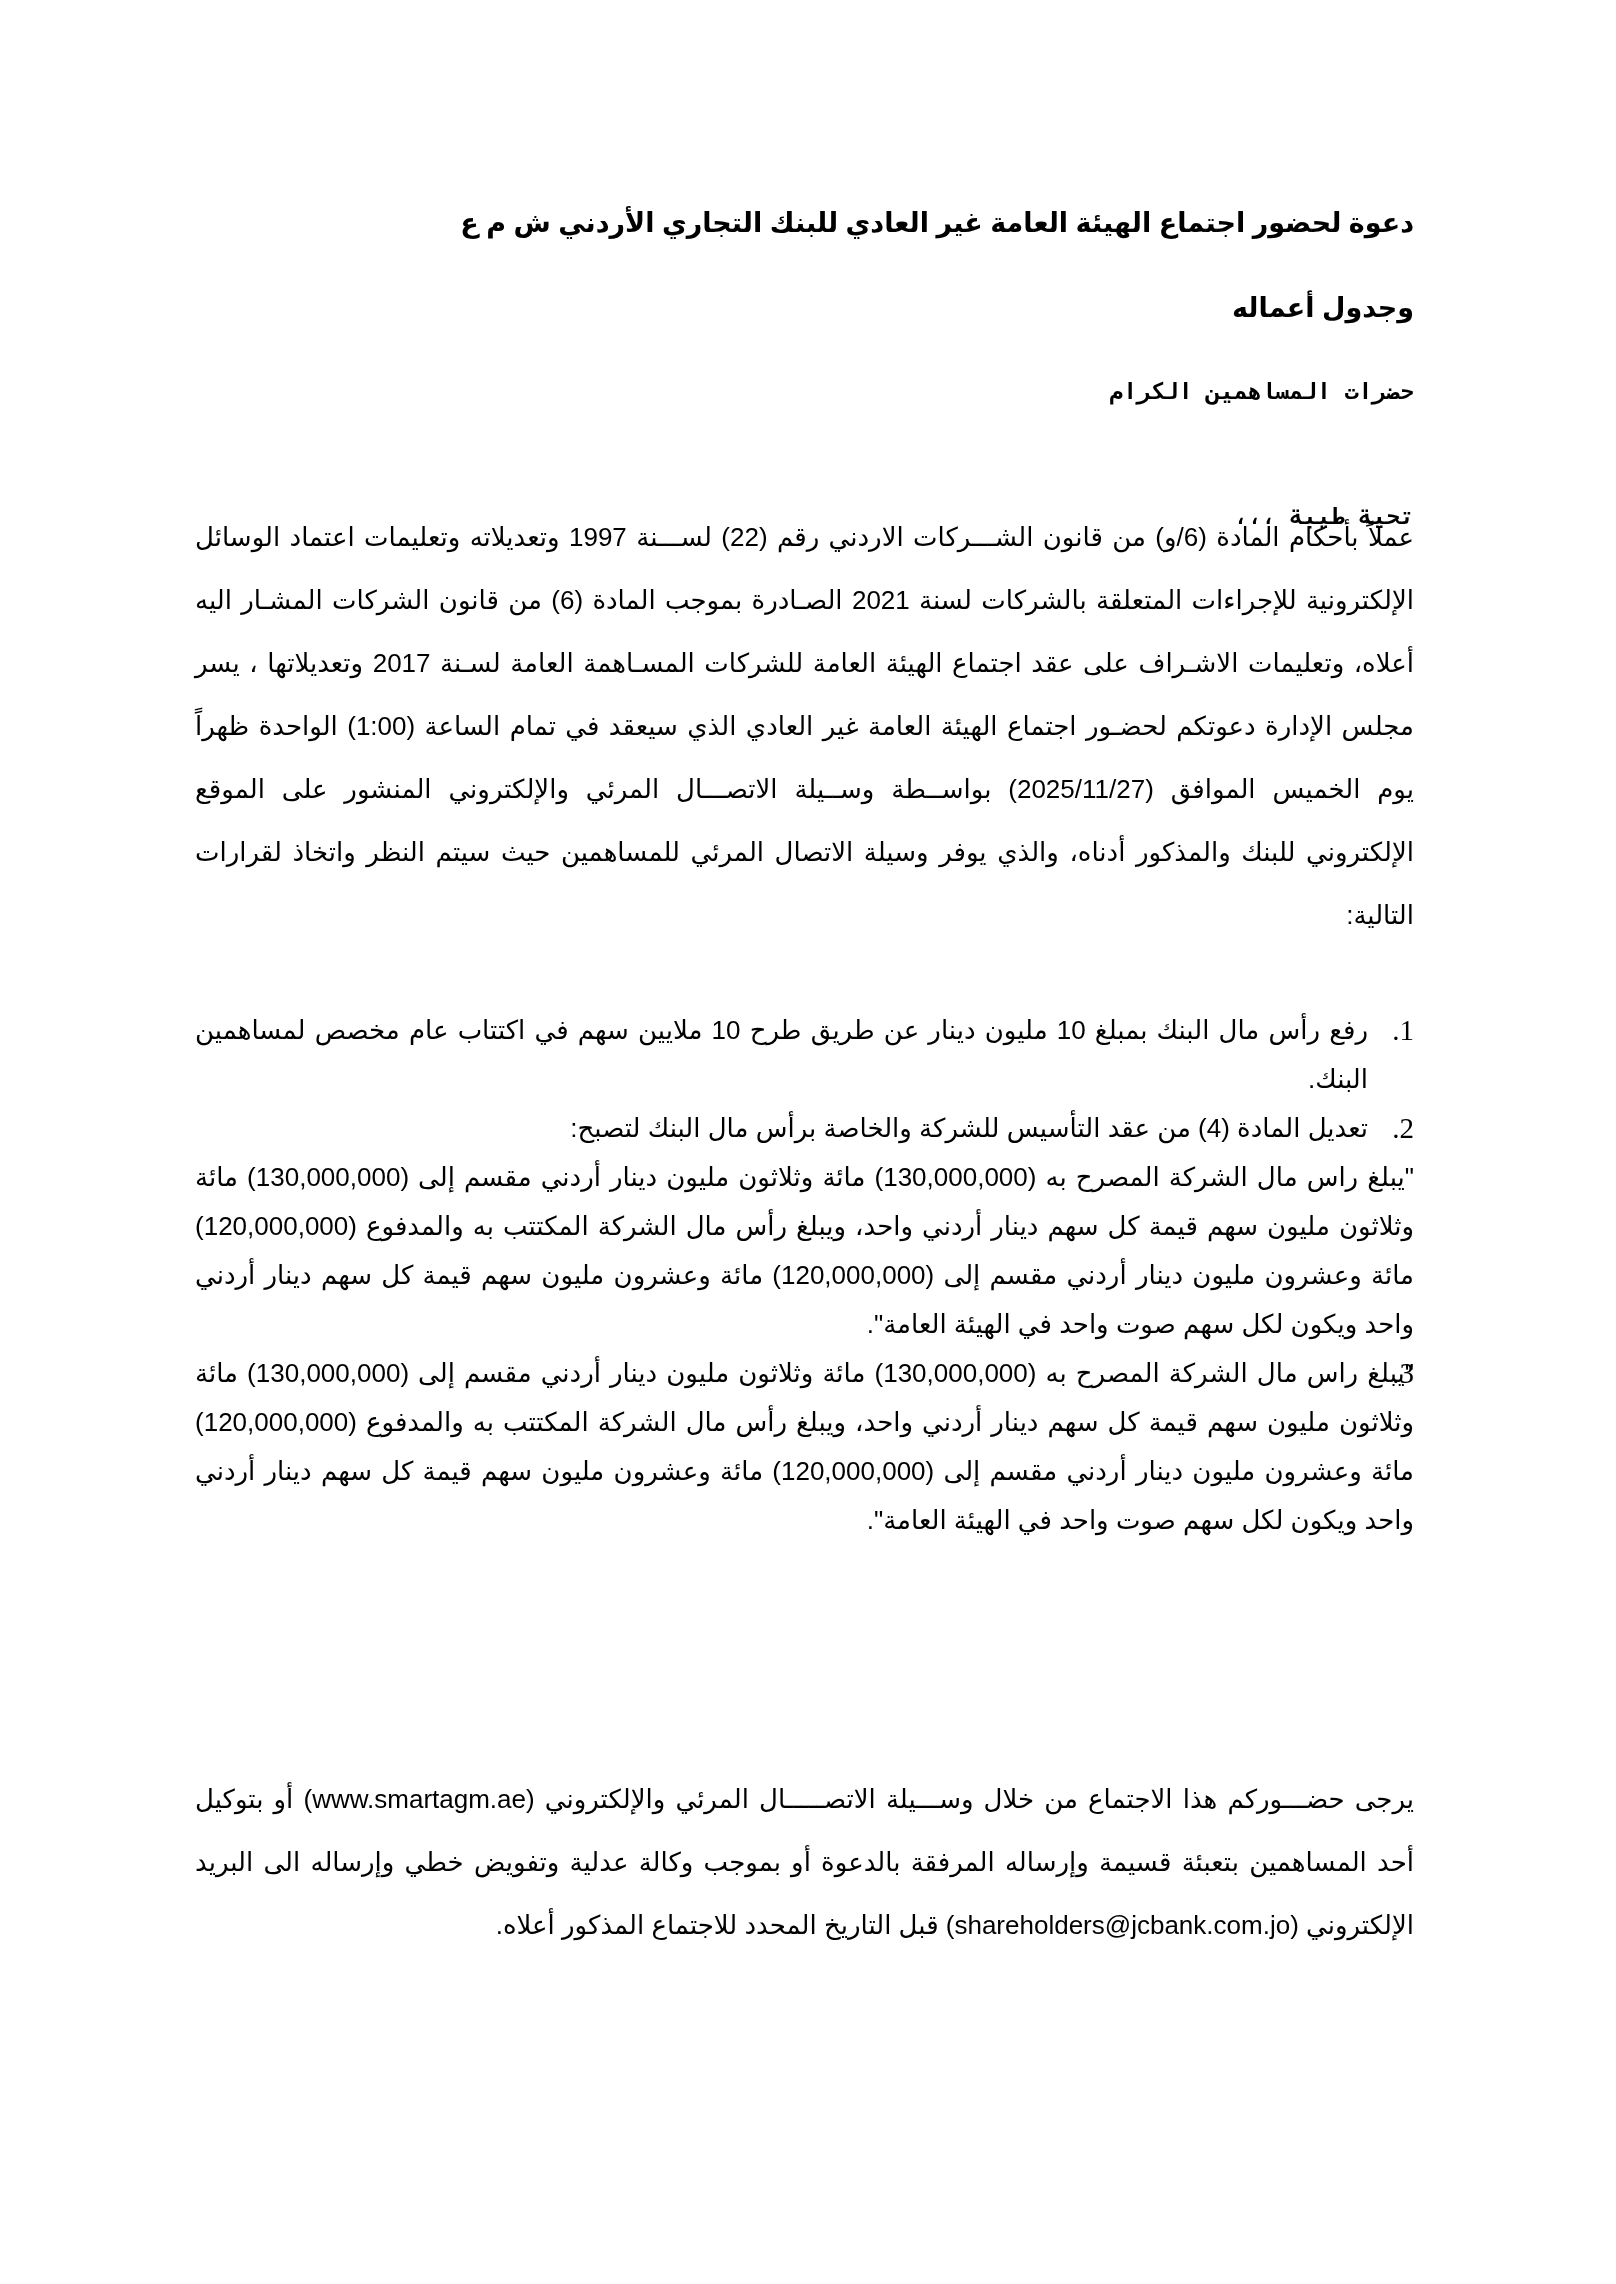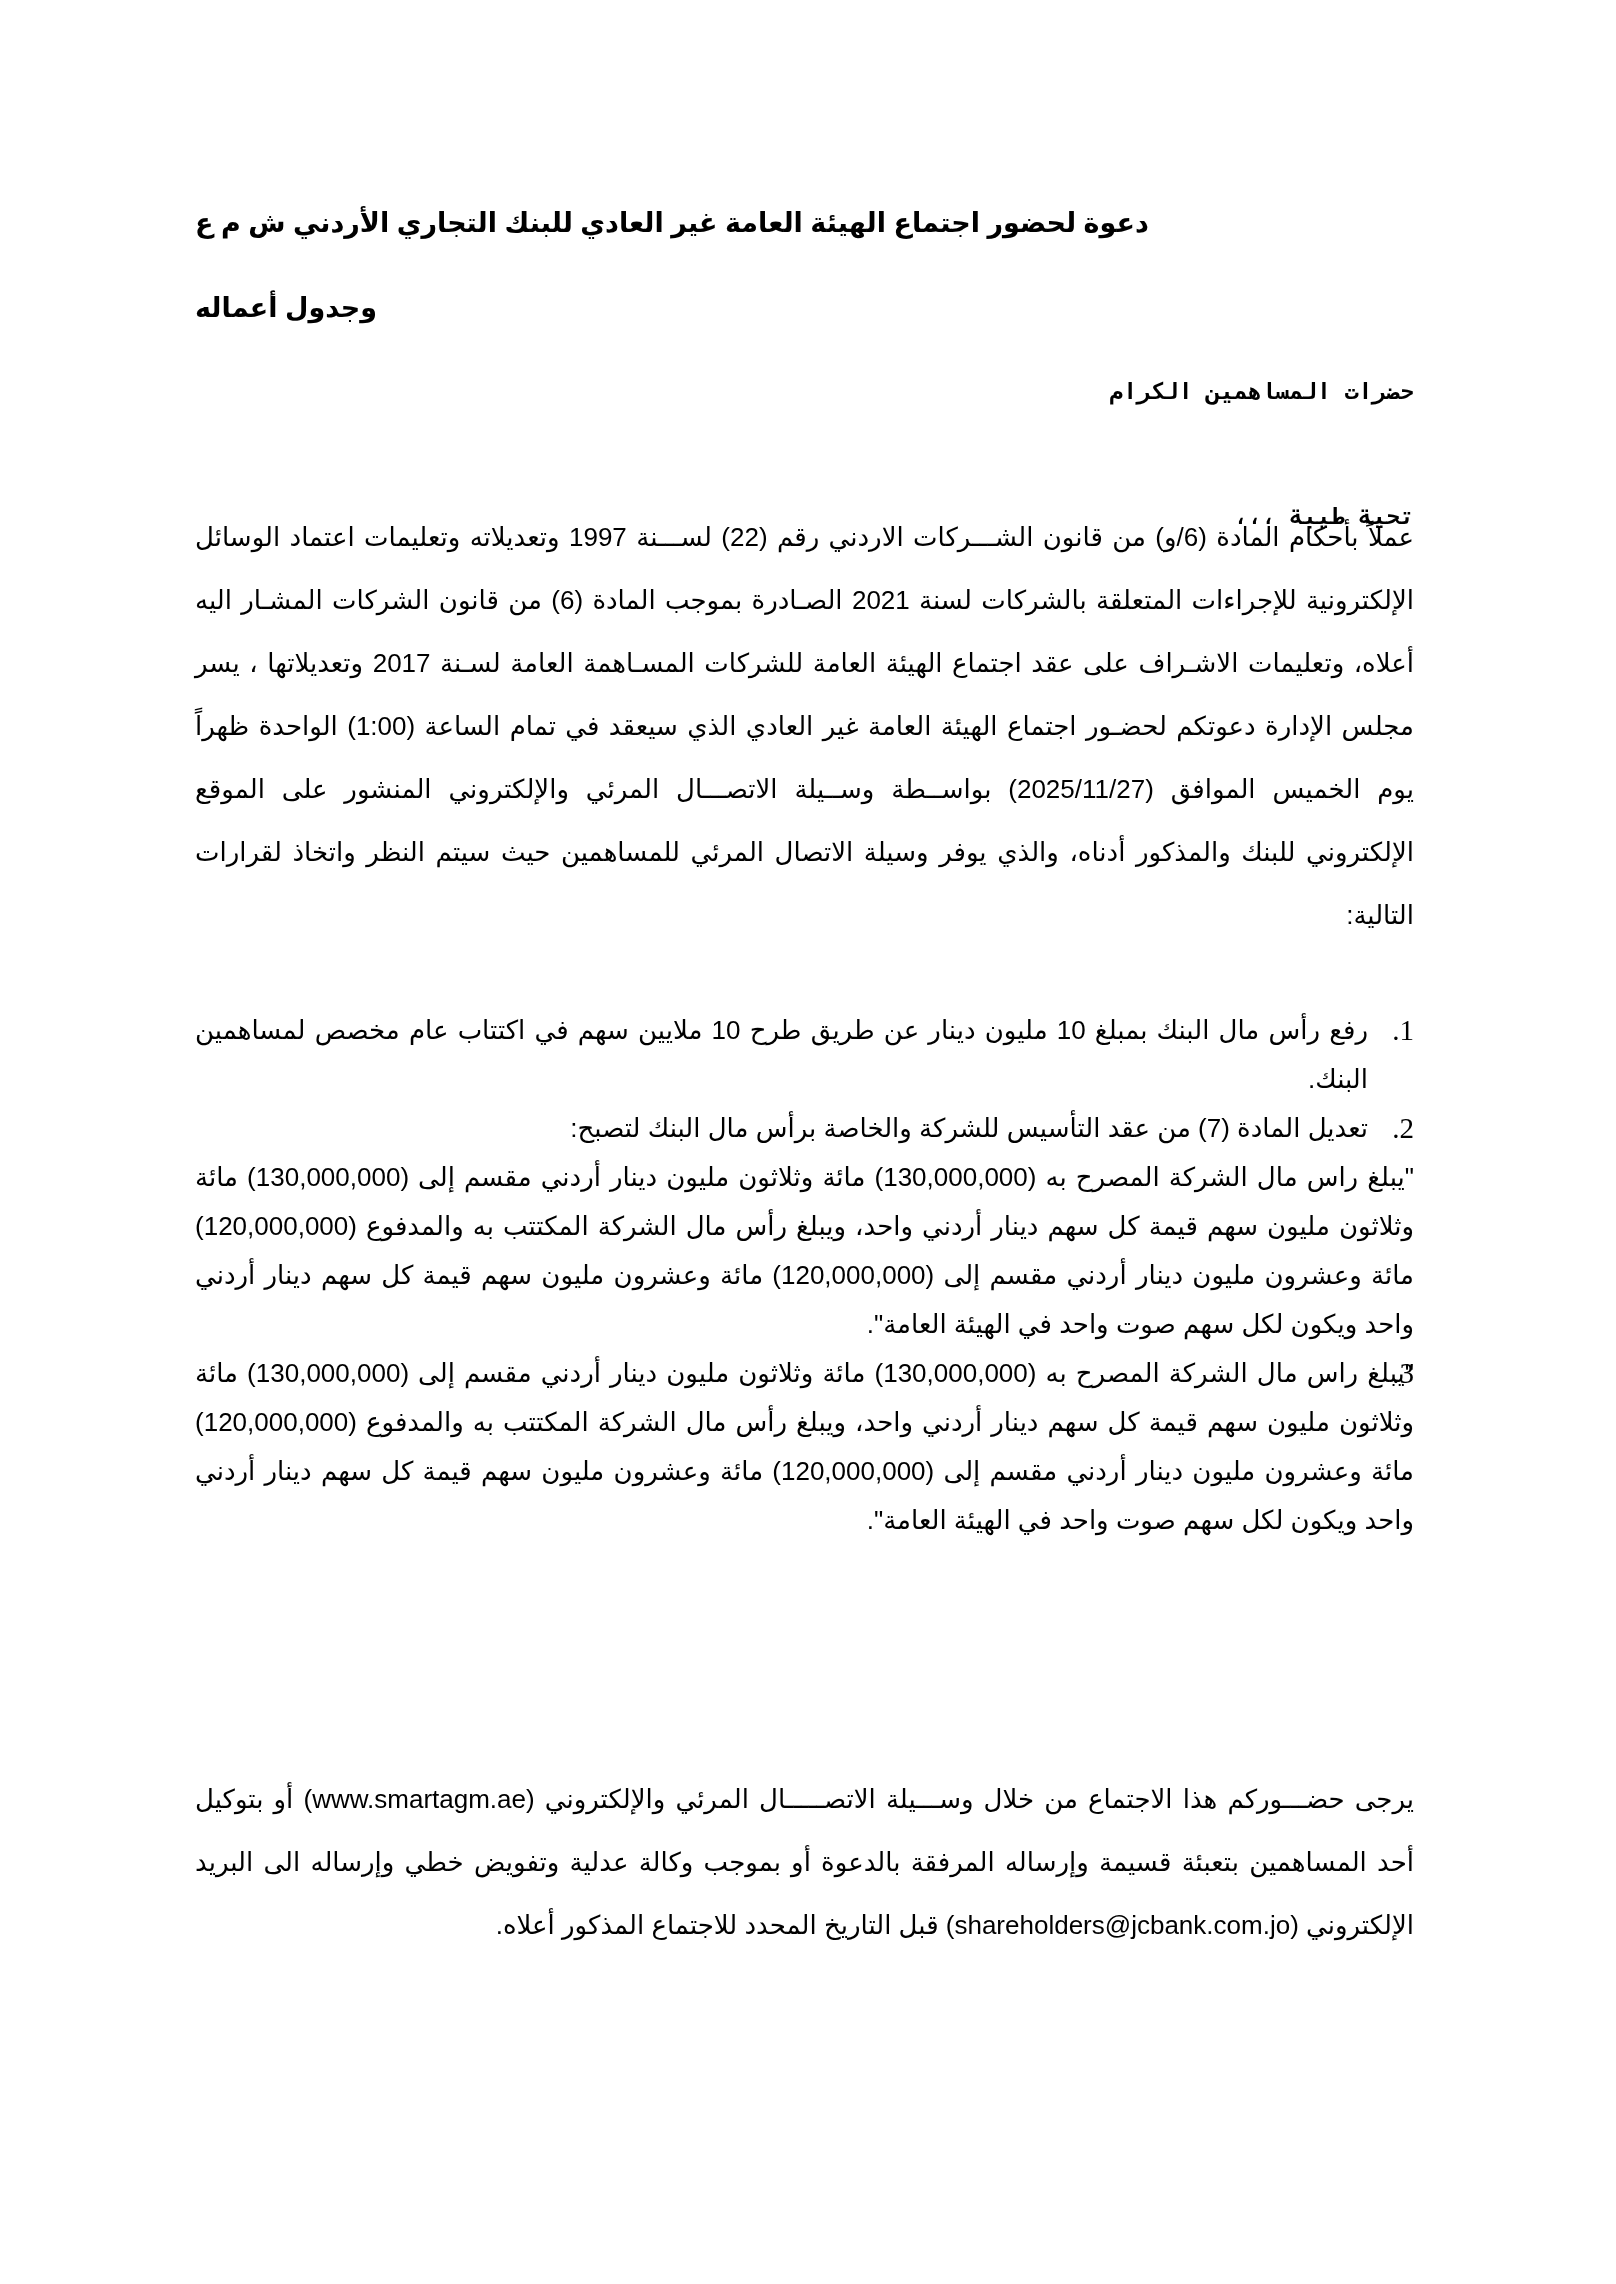--- a/index.html
+++ b/index.html
@@ -14,21 +14,21 @@
     .page {
       position: absolute;
       left: 195px;
       top: 0;
       width: 1219px;
       direction: rtl;
     }
     .title {
       position: absolute;
       left: 0; right: 0;
-      text-align: left;
+      text-align: right;
       font-weight: bold;
       font-size: 27px;
       font-family: "Liberation Sans", "DejaVu Sans", sans-serif;
     }
     .title-1 { top: 207px; }
     .title-2 { top: 292px; }
     .salutation {
       position: absolute;
       right: 0;
       font-weight: bold;
@@ -89,21 +89,21 @@
 
   <div class="body-para intro">عملاً بأحكام المادة (6/و) من قانون الشـــركات الاردني رقم (22) لســـنة 1997 وتعديلاته وتعليمات اعتماد الوسائل الإلكترونية للإجراءات المتعلقة بالشركات لسنة 2021 الصـادرة بموجب المادة (6) من قانون الشركات المشـار اليه أعلاه، وتعليمات الاشـراف على عقد اجتماع الهيئة العامة للشركات المسـاهمة العامة لسـنة 2017 وتعديلاتها ، يسر مجلس الإدارة دعوتكم لحضـور اجتماع الهيئة العامة غير العادي الذي سيعقد في تمام الساعة (1:00) الواحدة ظهراً يوم الخميس الموافق (2025/11/27) بواســطة وســيلة الاتصـــال المرئي والإلكتروني المنشور على الموقع الإلكتروني للبنك والمذكور أدناه، والذي يوفر وسيلة الاتصال المرئي للمساهمين حيث سيتم النظر واتخاذ لقرارات التالية:</div>
 
   <div class="resolutions">
     <div class="res-item">
       <span class="res-num">1.</span>
       <span>رفع رأس مال البنك بمبلغ 10 مليون دينار عن طريق طرح 10 ملايين سهم في اكتتاب عام مخصص لمساهمين البنك.</span>
     </div>
     <div class="res-item">
       <span class="res-num">2.</span>
-      <span>تعديل المادة (7) من عقد التأسيس للشركة والخاصة برأس مال البنك لتصبح:</span>
+      <span>تعديل المادة (4) من عقد التأسيس للشركة والخاصة برأس مال البنك لتصبح:</span>
     </div>
     <div class="res-quote">"يبلغ راس مال الشركة المصرح به (130,000,000) مائة وثلاثون مليون دينار أردني مقسم إلى (130,000,000) مائة وثلاثون مليون سهم قيمة كل سهم دينار أردني واحد، ويبلغ رأس مال الشركة المكتتب به والمدفوع (120,000,000) مائة وعشرون مليون دينار أردني مقسم إلى (120,000,000) مائة وعشرون مليون سهم قيمة كل سهم دينار أردني واحد ويكون لكل سهم صوت واحد في الهيئة العامة".</div>
     <div class="res-item">
       <span class="res-num">3.</span>
     </div>
     <div class="res-quote">"يبلغ راس مال الشركة المصرح به (130,000,000) مائة وثلاثون مليون دينار أردني مقسم إلى (130,000,000) مائة وثلاثون مليون سهم قيمة كل سهم دينار أردني واحد، ويبلغ رأس مال الشركة المكتتب به والمدفوع (120,000,000) مائة وعشرون مليون دينار أردني مقسم إلى (120,000,000) مائة وعشرون مليون سهم قيمة كل سهم دينار أردني واحد ويكون لكل سهم صوت واحد في الهيئة العامة".</div>
   </div>
 
   <div class="body-para closing">يرجى حضـــوركم هذا الاجتماع من خلال وســـيلة الاتصـــــال المرئي والإلكتروني (www.smartagm.ae) أو بتوكيل أحد المساهمين بتعبئة قسيمة وإرساله المرفقة بالدعوة أو بموجب وكالة عدلية وتفويض خطي وإرساله الى البريد الإلكتروني (shareholders@jcbank.com.jo) قبل التاريخ المحدد للاجتماع المذكور أعلاه.</div>
 

